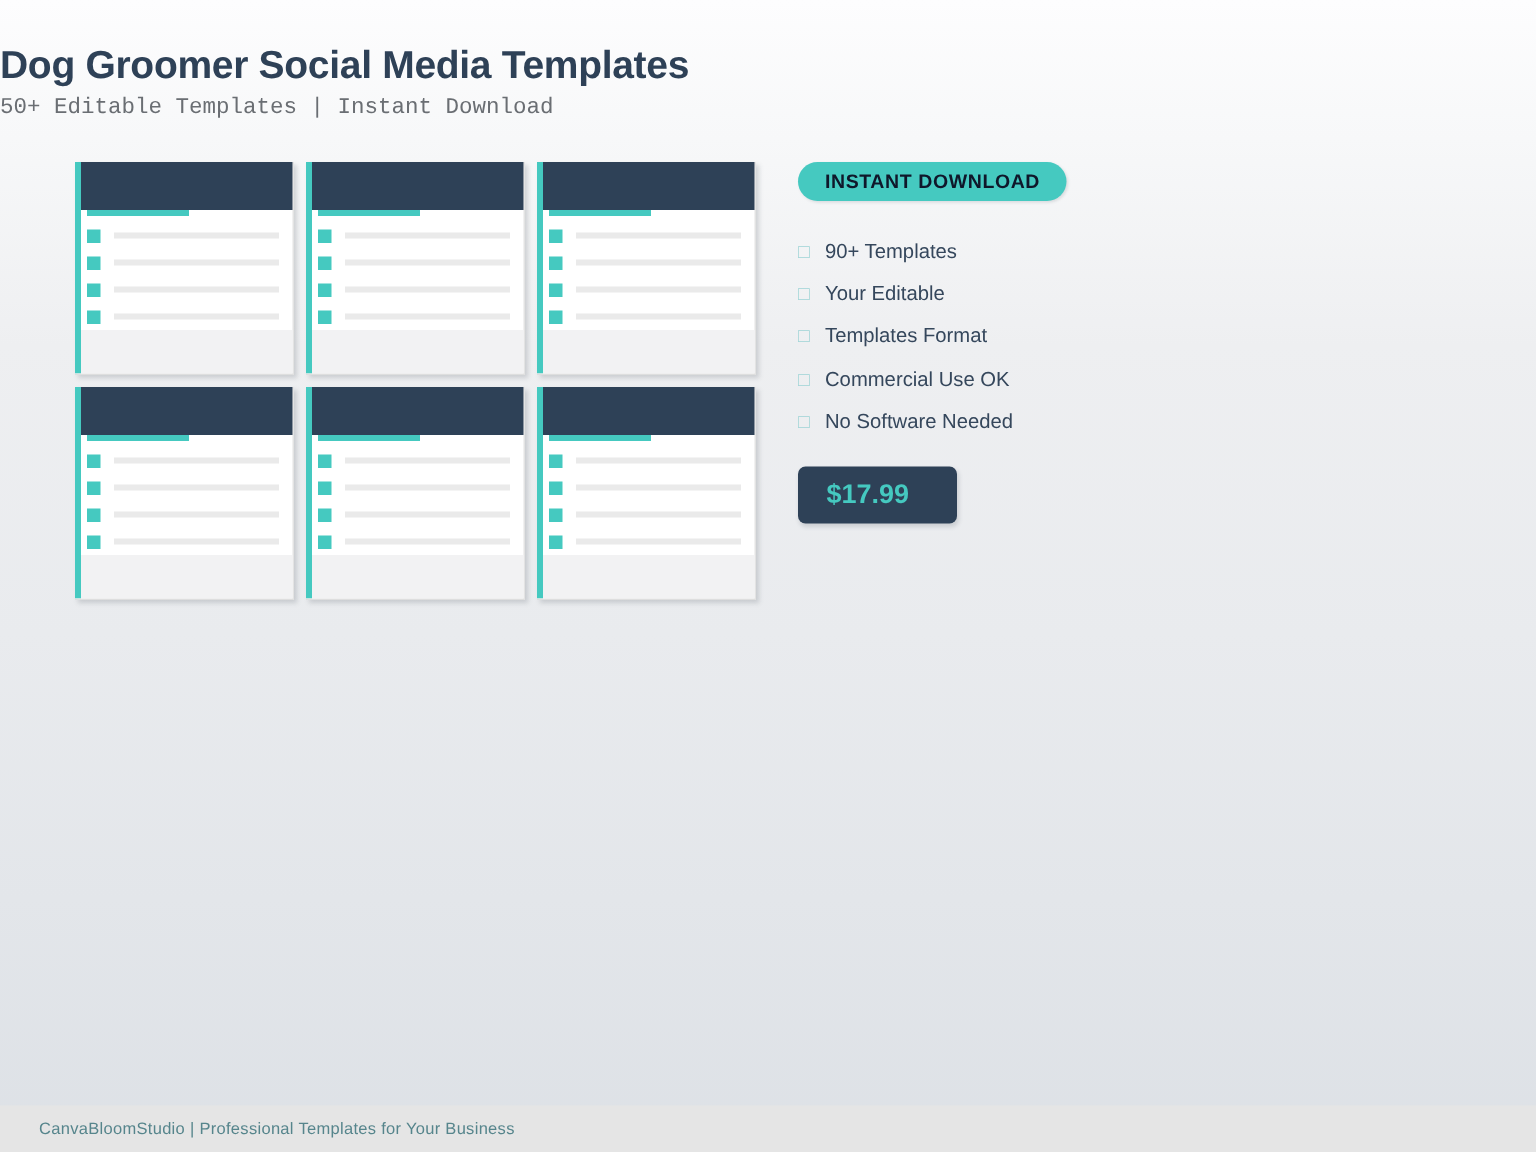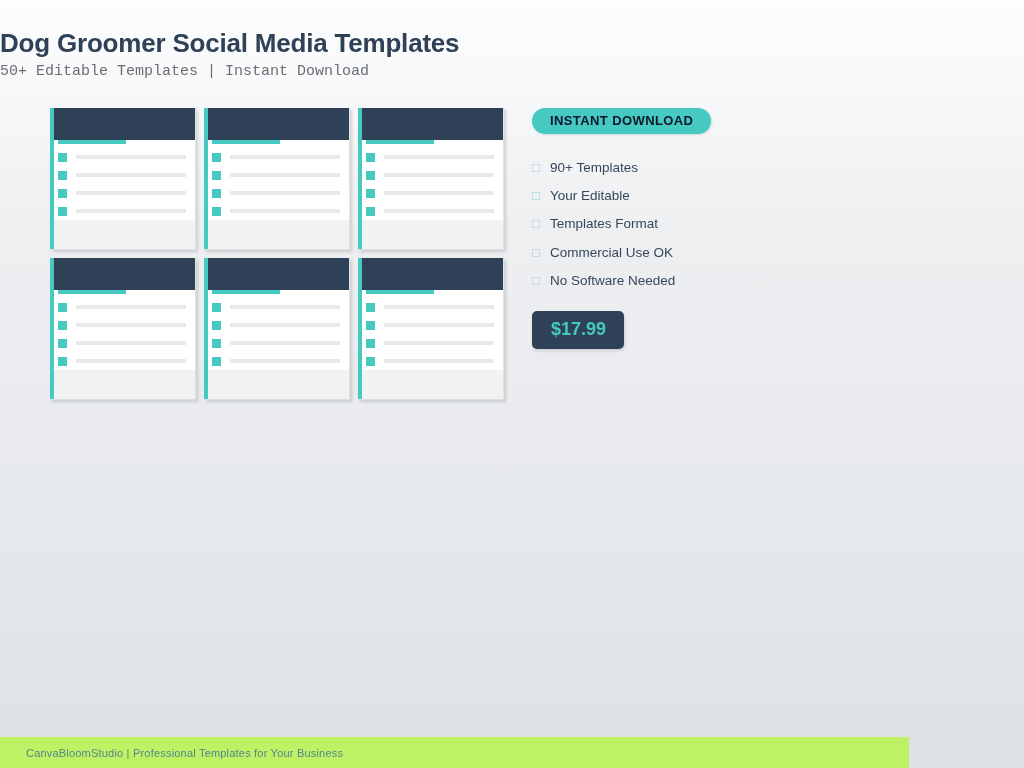--- a/index.html
+++ b/index.html
@@ -183,35 +183,35 @@
   }
   .feature-label {
     margin-left: 4px;
   }
 
   .price-badge {
     margin-top: 16px;
     display: inline-block;
     background: #2e4157;
     border-radius: 5px;
-    padding: 8px 18px 9px 19px;
+    padding: 8px 32px 9px 19px;
     font-size: 18px;
     font-weight: bold;
     color: #45c9c0;
     box-shadow: 1px 2px 3px rgba(80,90,100,0.2);
   }
 
   
   .footer-bar {
     position: absolute;
     left: 0;
     bottom: 0;
-    width: 909px;
+    width: 1024px;
     height: 31px;
-    background: #bef264;
+    background: #e5e5e5;
     display: flex;
     align-items: center;
   }
   .footer-text {
     margin-left: 26px;
     font-size: 11px;
     color: #56858c;
     letter-spacing: 0.2px;
   }
 </style>

